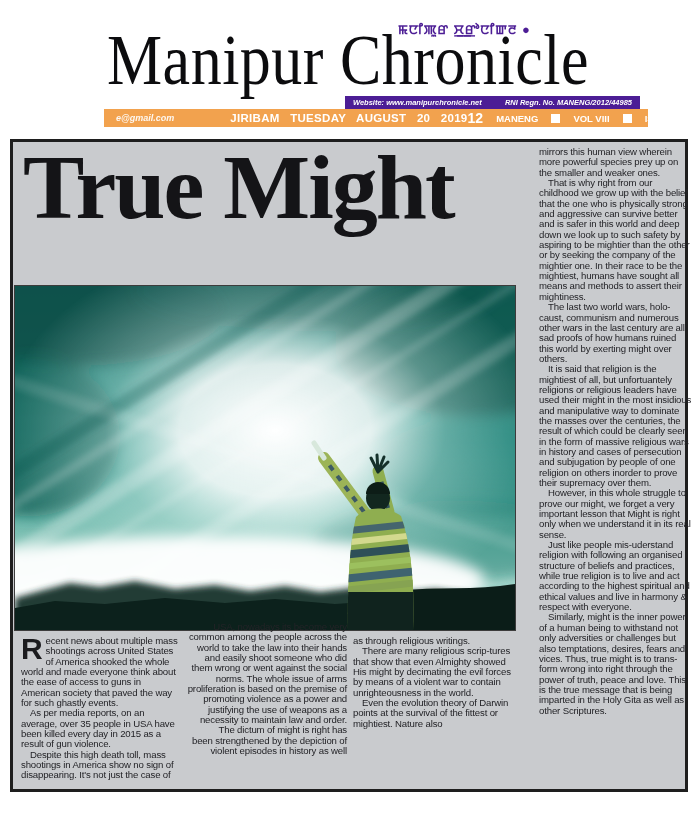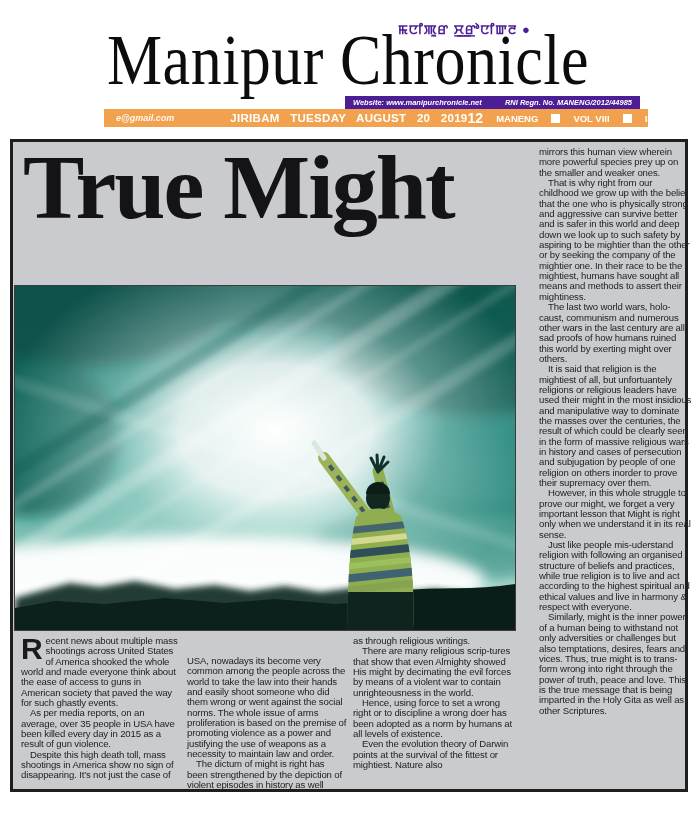--- a/index.html
+++ b/index.html
@@ -57,21 +57,21 @@
   }
   .photo svg { display:block; width:100%; height:100%; }
 
   .col {
     position:absolute; width:160px; font-size:9.6px; line-height:10.35px;
     color:#232327; letter-spacing:-.15px; text-align:left;
   }
   .col p { margin:0; }
   .col p.ind { text-indent:9px; }
   .c1 { left:8px;   top:494px; }
-  .c2 { left:174px; top:514px; }
+  .c2 { left:174px; top:480px;text-align:right; }
   .c3 { left:340px; top:494px; }
   .c4 { left:516px; top:5px; width:154px;margin-left:10px; }
   .dropcap {
     float:left; font-size:30px; line-height:26px; font-weight:bold;
     padding-right:3px; color:#1b1b1e;
   }
 </style>
 </head>
 <body>
 
@@ -190,21 +190,20 @@
   </div>
 
   <div class="col c2">
     <p>USA, nowadays its become very common among the people across the world to  take the law into their hands and easily shoot someone who did them wrong or went against the social norms. The whole issue of arms proliferation is based on the premise of promoting violence as a power and justifying the use of weapons as a necessity to maintain law and order.</p>
     <p class="ind">The dictum of might is right has been strengthened by the depiction of violent episodes in history as well</p>
   </div>
 
   <div class="col c3">
     <p>as through religious writings.</p>
     <p class="ind">There are many religious scrip-tures that show that even Almighty showed His might by decimating the evil forces by means of a violent war to contain unrighteousness in the world.</p>
-    <p class="ind">Hence, using force to set a wrong right or to discipline a wrong doer has been adopted as a norm by humans at all levels of existence.</p>
     <p class="ind">Even the evolution theory of Darwin points at the survival of the fittest or mightiest. Nature also</p>
   </div>
 
   <div class="col c4">
     <p>mirrors this human view wherein more powerful species prey up on the smaller and weaker ones.</p>
     <p class="ind">That is why right from our childhood we grow up with the belief that the one who is physically strong and aggressive can survive better and is safer in this world and deep down we look up to such safety by aspiring to be mightier than the other or by seeking the company of the mightier one. In their race to be the mightiest, humans have sought all means and methods to assert their mightiness.</p>
     <p class="ind">The last two world wars, holo-caust, communism and numerous other wars in the last century are all sad proofs of how humans ruined this world by exerting might over others.</p>
     <p class="ind">It is said that religion is the mightiest of all, but unfortuantely religions or religious leaders have used their might in the most insidious and manipulative way to dominate the masses over the centuries, the result of which could be clearly seen in the form of massive religious wars in history and cases of persecution and subjugation by people of one religion on others inorder to prove their supremacy over them.</p>
     <p class="ind">However, in this whole struggle to prove our might, we forget a very important lesson that Might is right only when we understand it in its real sense.</p>
     <p class="ind">Just like people mis-uderstand religion with following an organised structure of beliefs and practices, while true religion is to live and act according to the highest spiritual and ethical values and live in harmony &amp; respect with everyone.</p>

